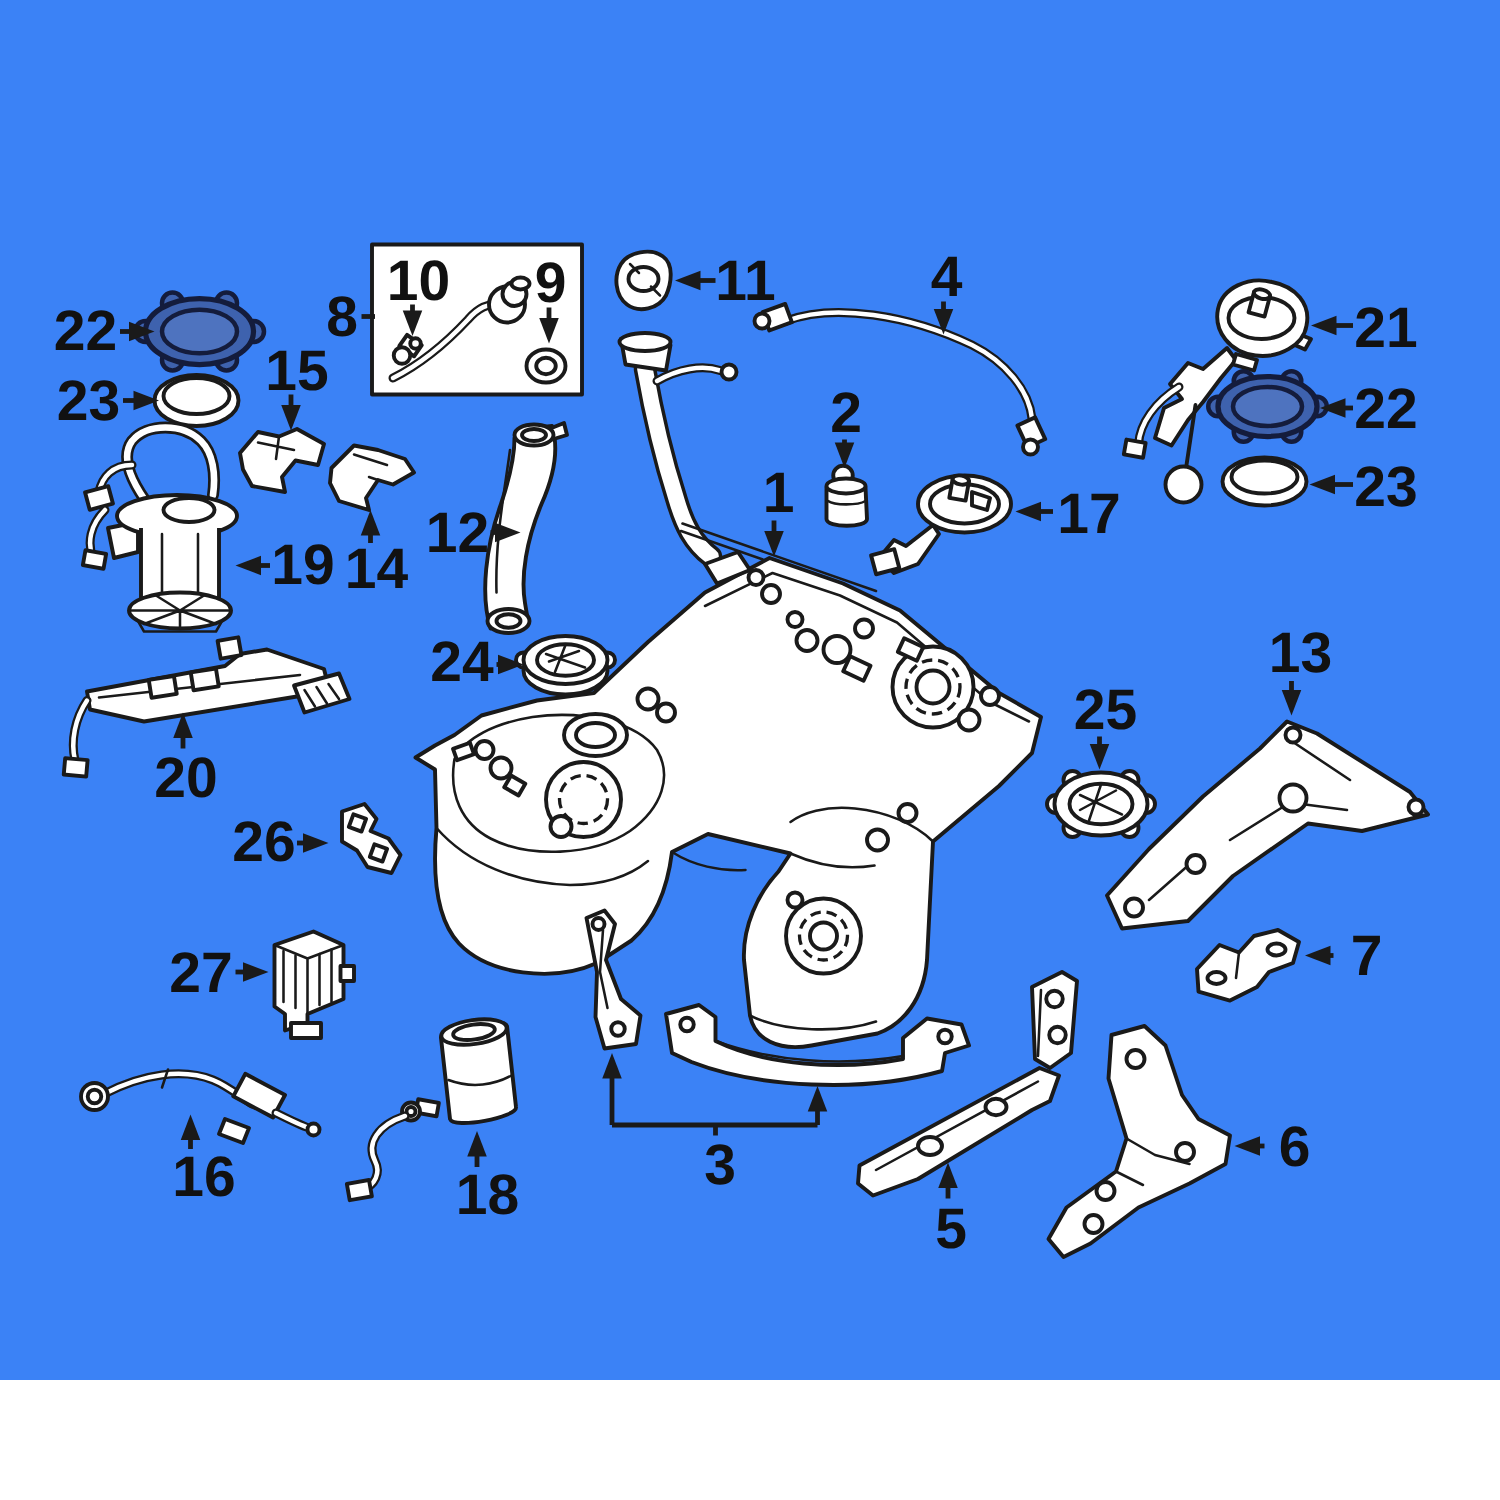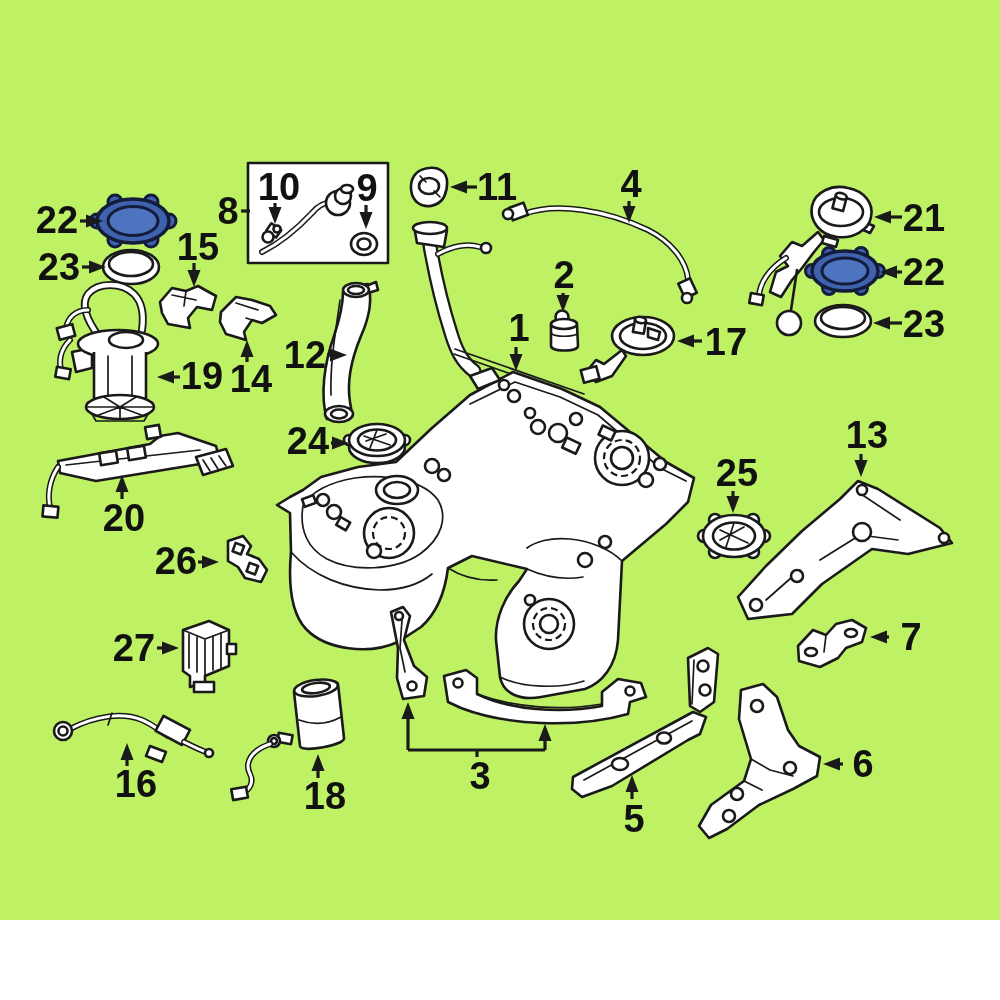--- a/index.html
+++ b/index.html
@@ -1,19 +1,19 @@
 <!DOCTYPE html>
 <html style="--line: #1a1a1a; --hl: #3E62AE; --hl2: #4E73BF; --hls: #141C3C;"><head>
 <meta charset="utf-8">
 <style>
   :root{
     --line:#1a1a1a; --hl:#3E62AE; --hl2:#4E73BF; --hls:#141C3C;
   }
   html,body{margin:0;padding:0;background:#fff;}
-  .stage{width:1000px;height:920px;background:#bef264;position:relative;}
+  .stage{width:1000px;height:920px;background:#3b82f6;position:relative;}
   svg{display:block;}
   .ln{fill:none;stroke:var(--line);stroke-width:2.6;stroke-linejoin:round;stroke-linecap:round;}
   .fw{fill:#ffffff;stroke:var(--line);stroke-width:2.6;stroke-linejoin:round;}
   .thin{fill:none;stroke:var(--line);stroke-width:1.7;stroke-linejoin:round;stroke-linecap:round;}
   .dash{fill:none;stroke:var(--line);stroke-width:2.2;stroke-dasharray:7 4;}
   .tubeO{fill:none;stroke:var(--line);stroke-width:8;stroke-linecap:round;}
   .tubeI{fill:none;stroke:#fff;stroke-width:4.4;stroke-linecap:round;}
   .tubeO2{fill:none;stroke:var(--line);stroke-width:6;stroke-linecap:round;}
   .tubeI2{fill:none;stroke:#fff;stroke-width:3;stroke-linecap:round;}
   .pipeO{fill:none;stroke:var(--line);stroke-width:15;stroke-linecap:round;}

